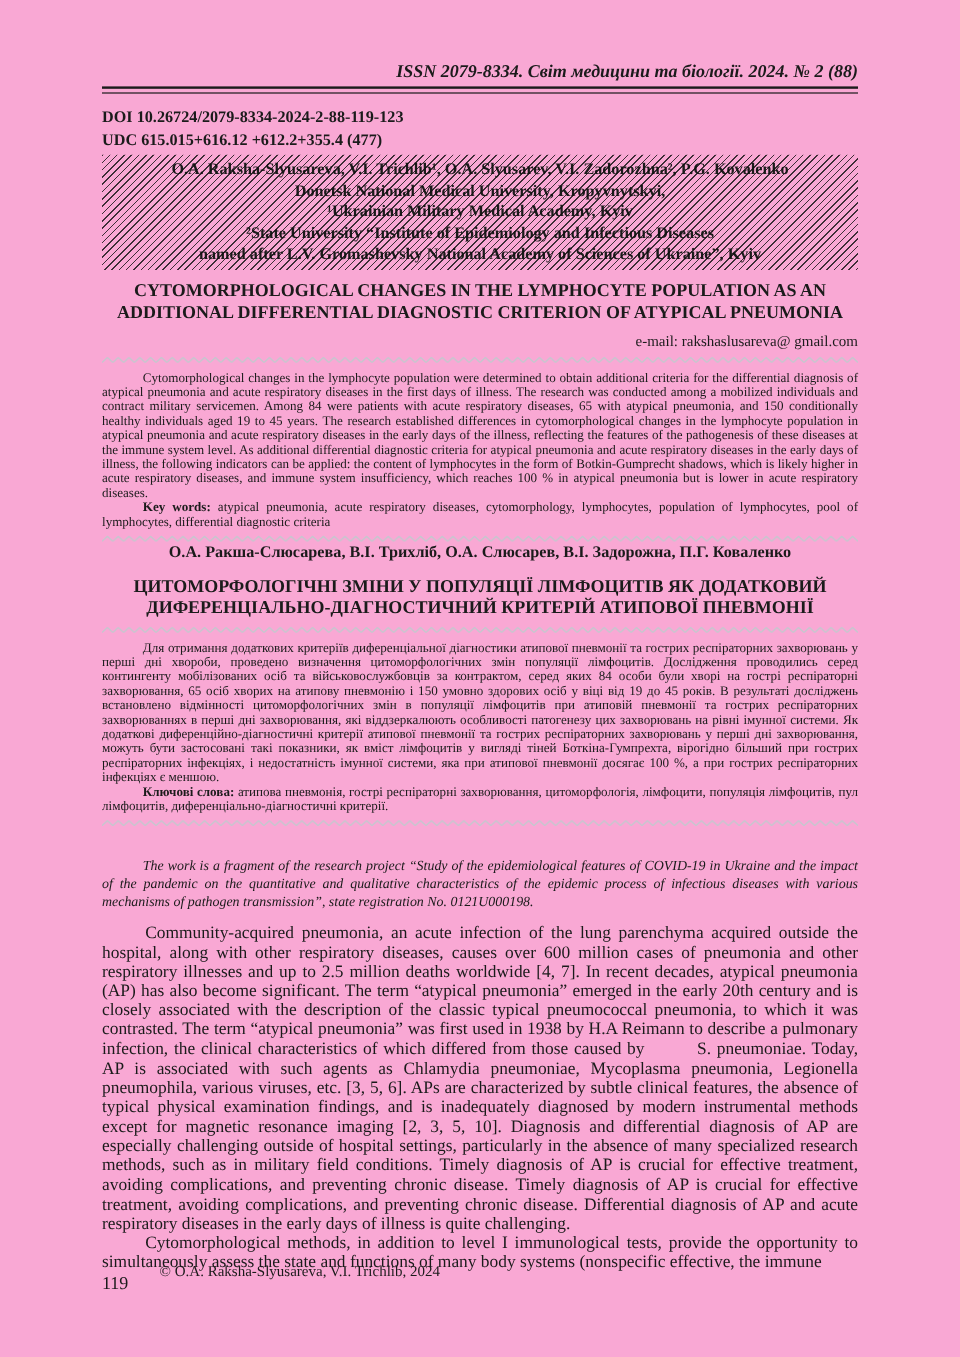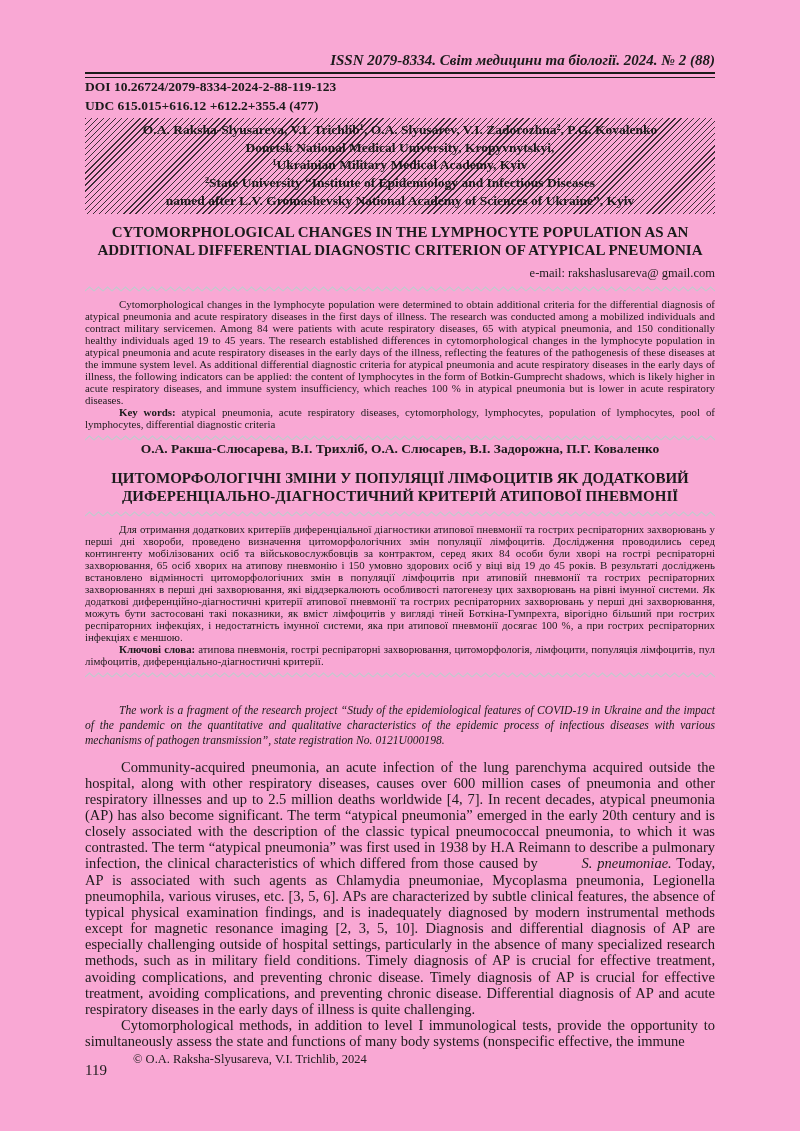--- a/index.html
+++ b/index.html
@@ -22,21 +22,21 @@
     font-size:15px;line-height:1.1;
   }
   .double-rule{
     margin-top:3px;height:3px;
     border-top:2px solid #1b1b1b;
     border-bottom:1px solid #1b1b1b;
   }
   .doi-line,.udc-line{
     font-weight:bold;font-size:13.5px;line-height:1.12;
   }
-  .doi-line{margin-top:1px;}
+  .doi-line{margin-top:12px;}
   .udc-line{margin-top:4px;}
   
   .authors-block{
     position:relative;
     margin-top:5px;
     padding:3px 0 4px 0;
     text-align:center;
     font-weight:bold;font-size:13.5px;line-height:1.32;
   }
   .authors-block::after{
@@ -76,21 +76,21 @@
     font-style:italic;font-size:11.6px;line-height:1.28;
     text-align:justify;text-indent:34px;
   }
   
   .body-text{
     margin-top:10px;
     font-size:14.5px;line-height:1.115;
     text-align:justify;
   }
   .body-text p{margin:0;text-indent:36px;}
-  .inline-italic{font-style:italic;margin-left:39px;}
+  .inline-italic{margin-left:39px;}
   
   .footer-copyright{
     position:absolute;left:48px;top:1052px;
     font-size:12.5px;
   }
   .page-number{
     position:absolute;left:0;top:1062px;width:630px;
     text-align:left;font-size:15px;
   }
 </style>

